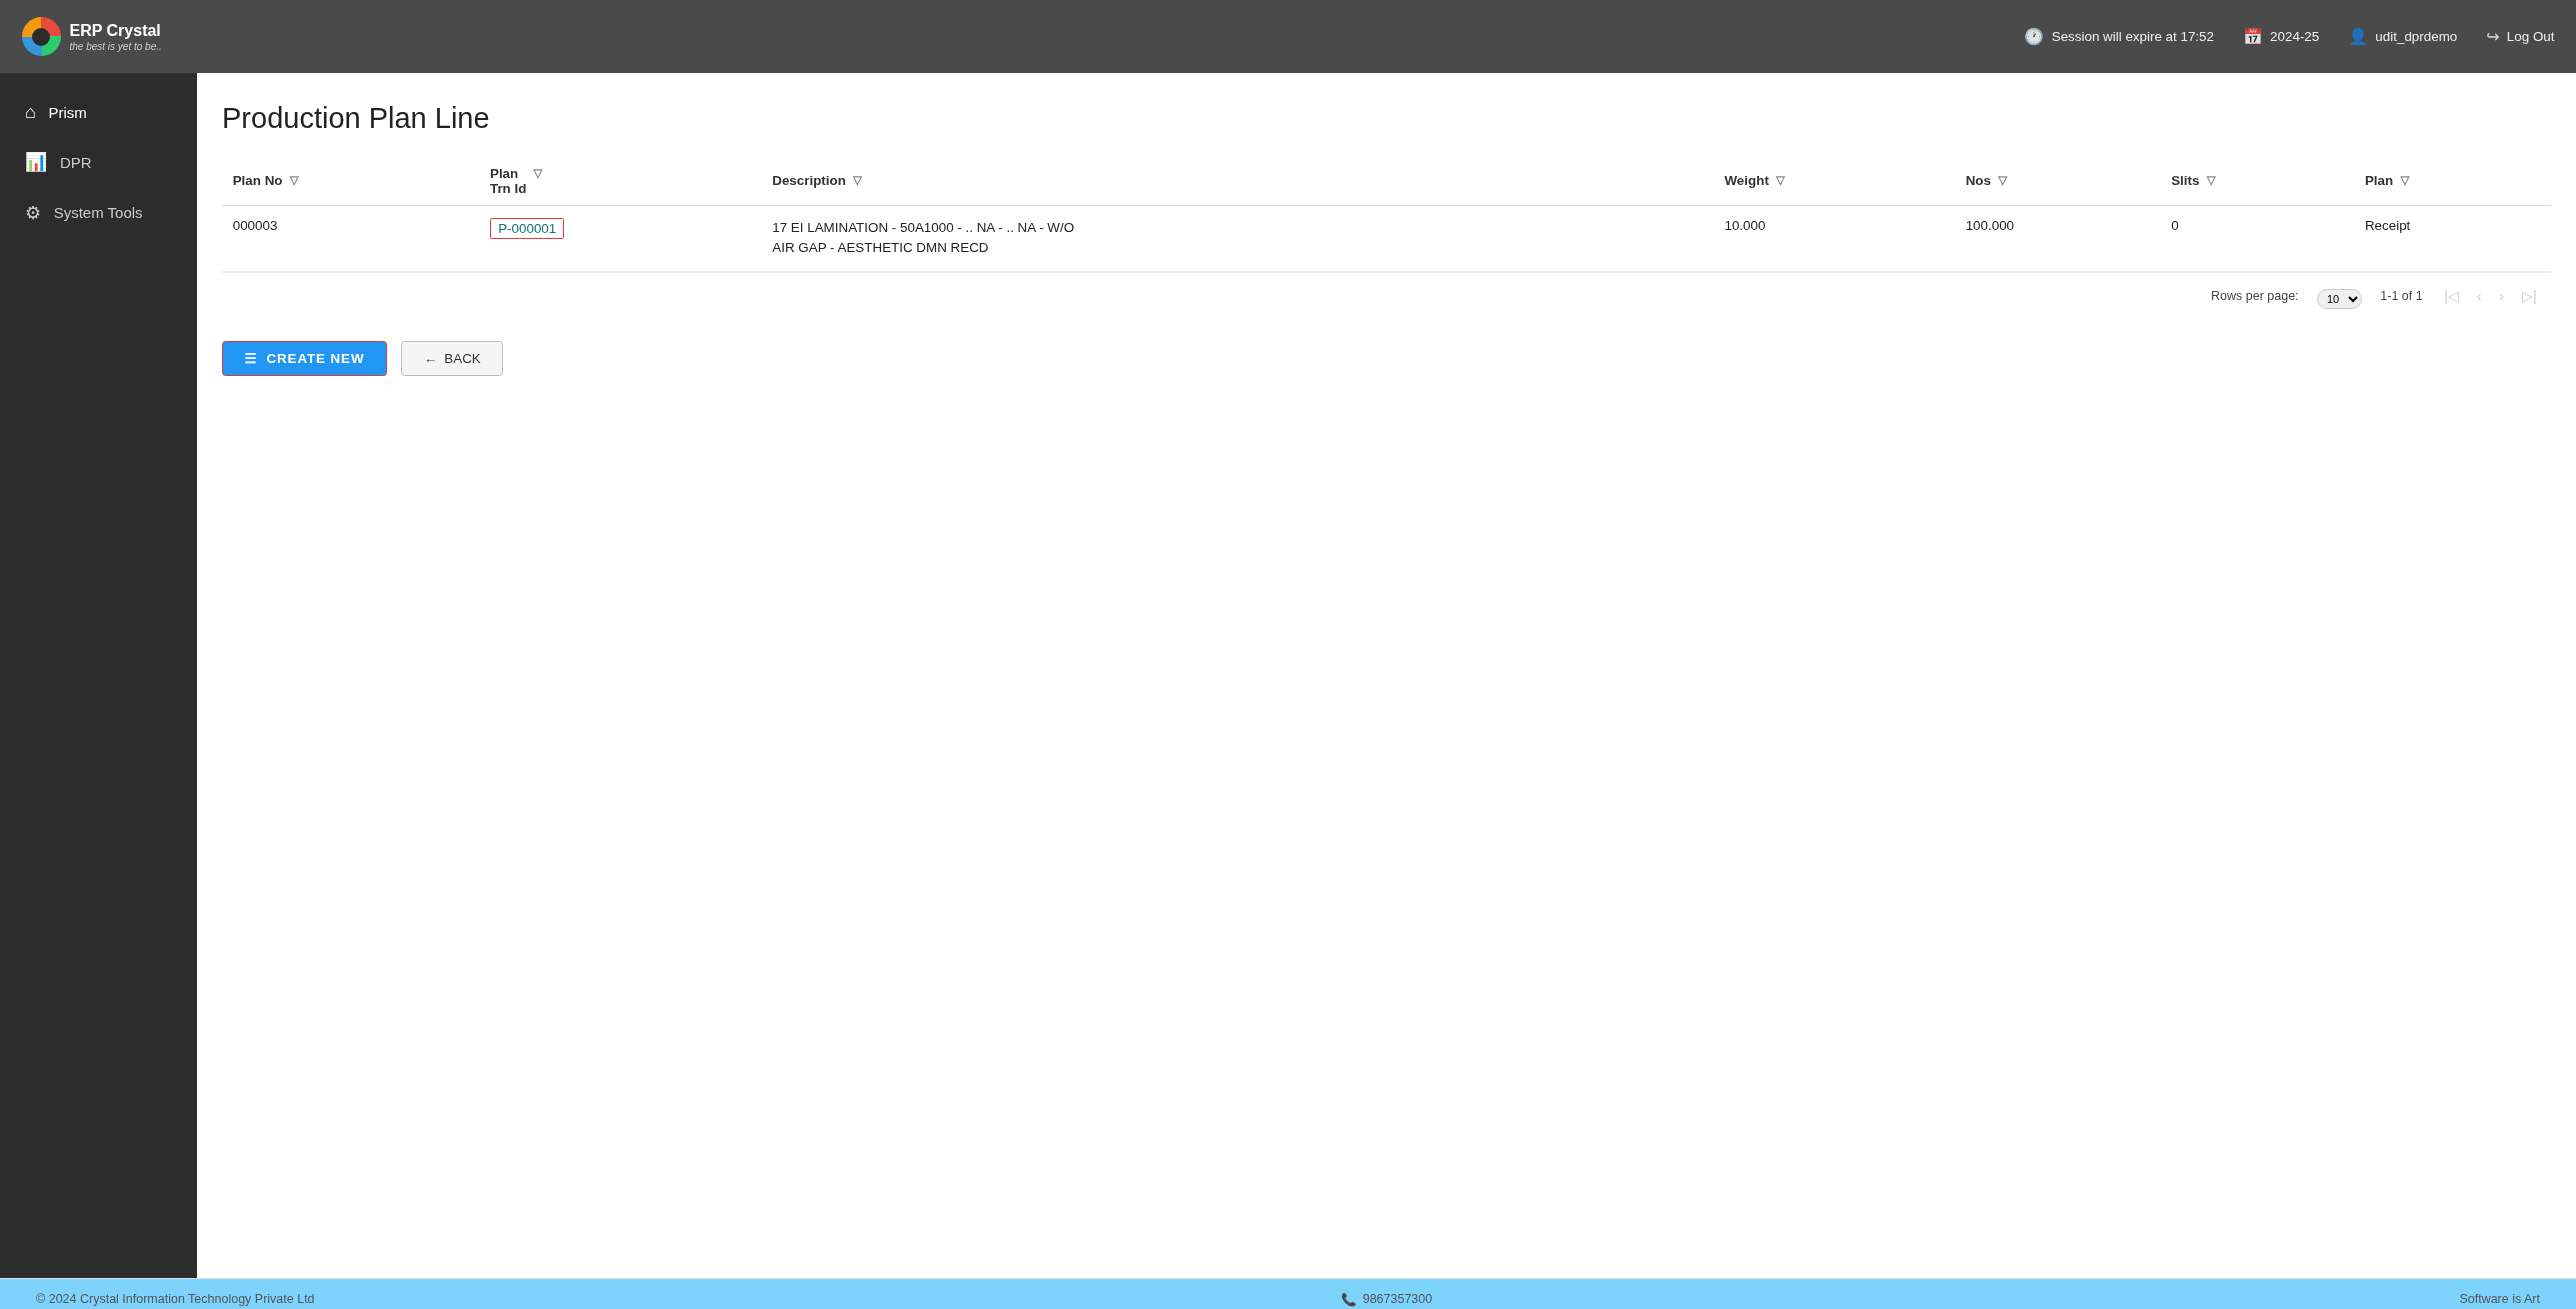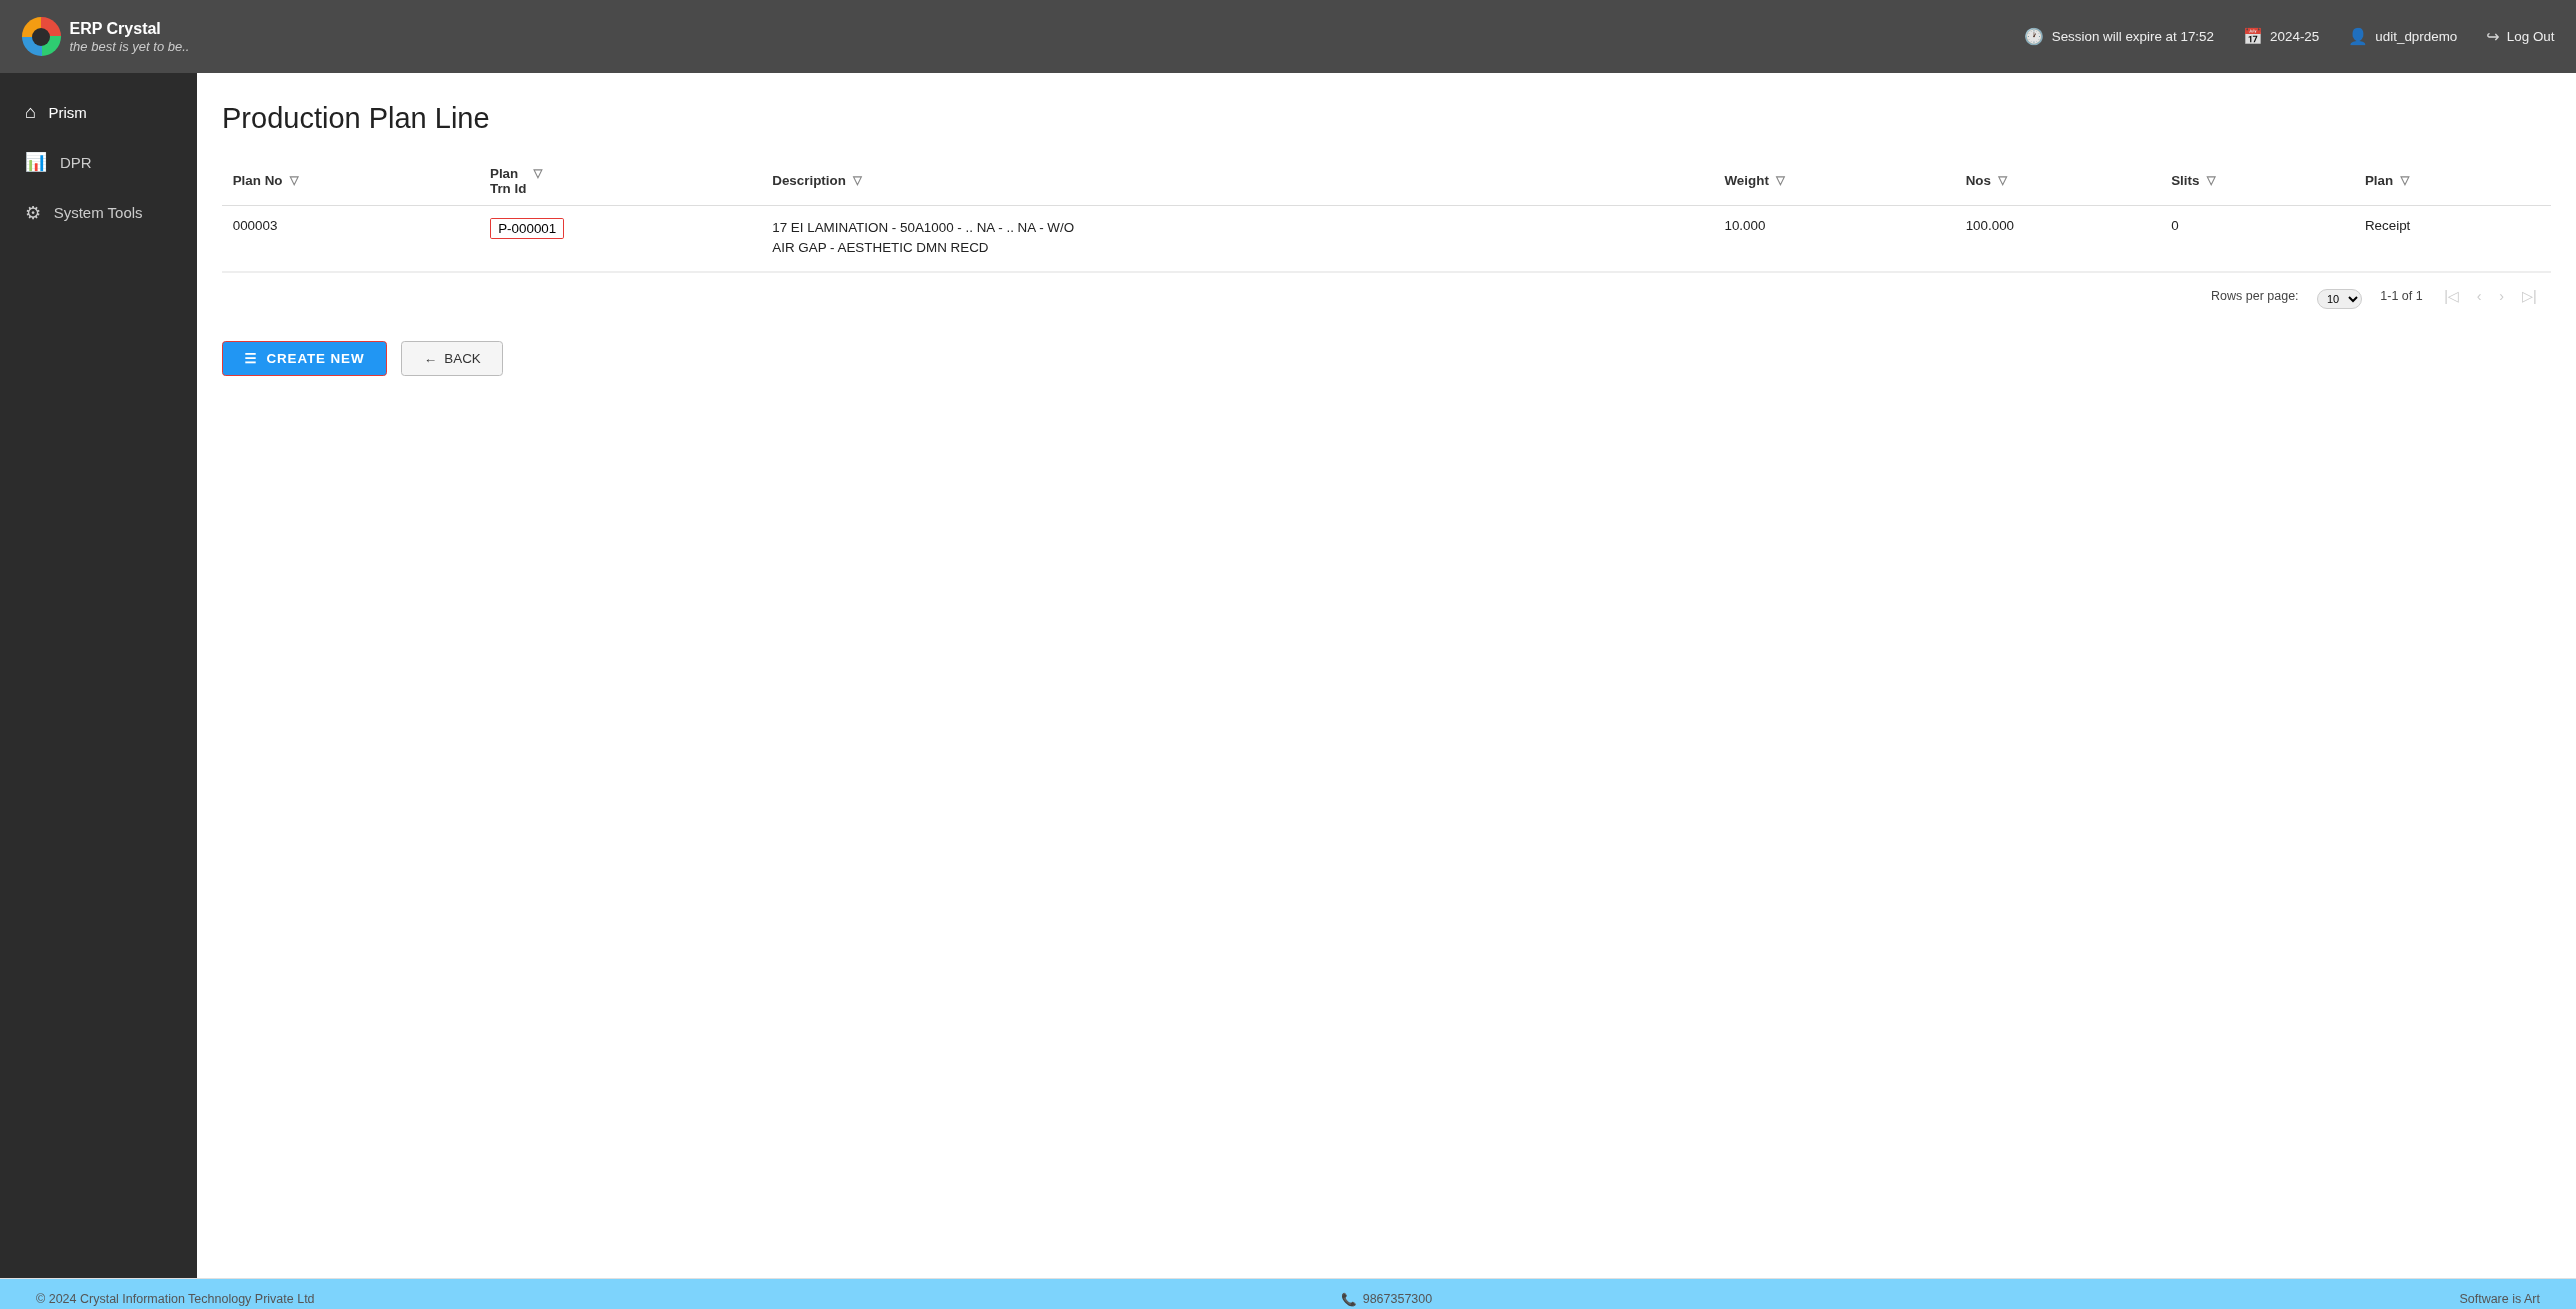--- a/index.html
+++ b/index.html
@@ -32,21 +32,21 @@
       flex-shrink: 0;
     }
     .logo-inner {
       width: 18px;
       height: 18px;
       background: #2c2c2c;
       border-radius: 50%;
     }
     .logo-text { display: flex; flex-direction: column; }
     .logo-title { font-size: 16px; font-weight: 700; line-height: 1.2; }
-    .logo-subtitle { font-size: 13px; color: #ccc; font-style: italic; }
+    .logo-subtitle { font-size: 10px; color: #ccc; font-style: italic; }
 
     .header-right {
       display: flex;
       align-items: center;
       gap: 29px;
     }
     .header-item {
       display: flex;
       align-items: center;
       gap: 7.2px;
@@ -136,21 +136,21 @@
       color: #888;
       font-size: 11.6px;
     }
     .data-table td {
       padding: 12.5px 10.7px;
       color: #222;
       border-bottom: 0.9px solid #eee;
       vertical-align: top;
     }
     .cell-link {
-      color: #000000;
+      color: #0f766e;
       cursor: pointer;
       border: 1.8px solid #e53935;
       padding: 1.8px 7.2px;
       display: inline-block;
       border-radius: 1.8px;
     }
     .description-cell {
       line-height: 1.5;
     }
 

